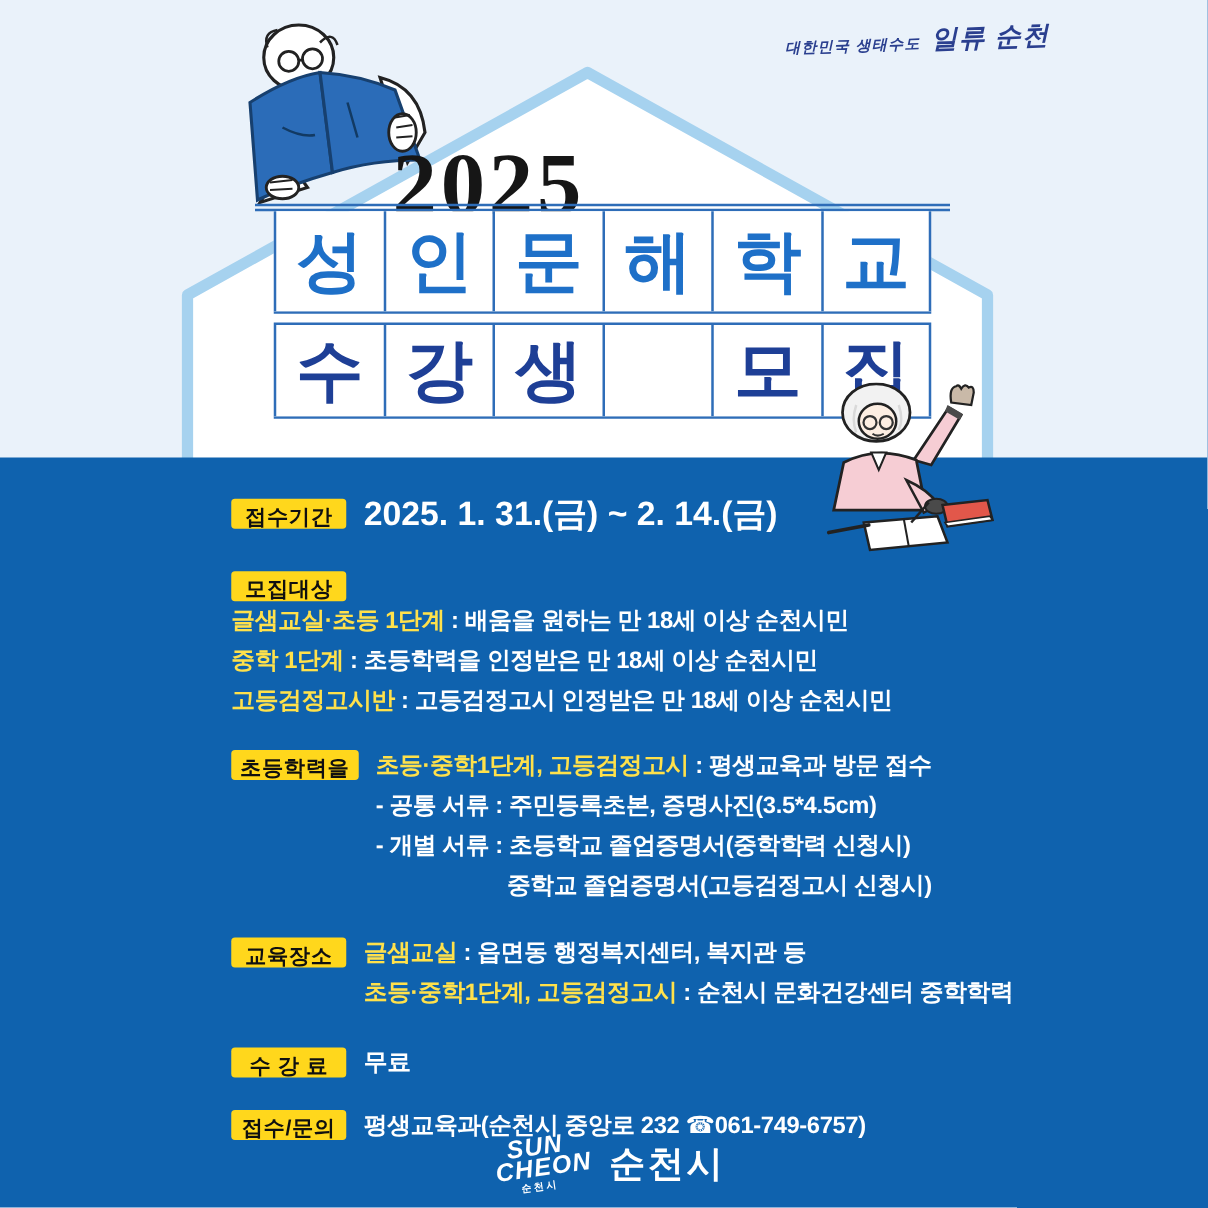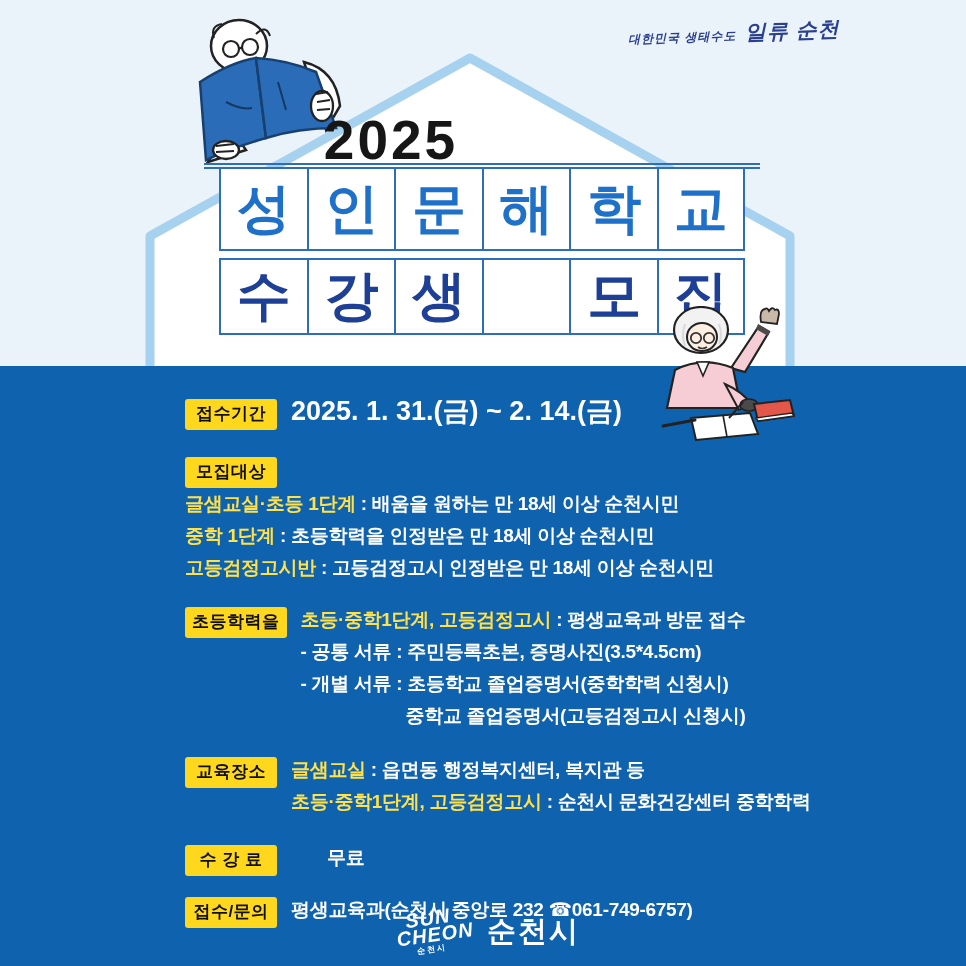--- a/index.html
+++ b/index.html
@@ -25,52 +25,52 @@
   .slogan{position:absolute;top:22px;left:628px;width:200px;color:var(--slogan-navy);
           font-style:italic;transform:rotate(-2deg);white-space:nowrap;line-height:1;}
   .slogan .small{font-size:12px;font-weight:700;letter-spacing:1px;}
   .slogan .big{font-size:21px;font-weight:900;letter-spacing:1px;margin-left:4px;}
 
   
   .house-svg{position:absolute;top:0;left:0;}
 
   
   .year{position:absolute;top:108px;left:0;width:782px;text-align:center;
-        font-size:55px;font-weight:900;color:var(--year-black);letter-spacing:3px;}
+        font-size:71px;font-weight:900;color:var(--year-black);letter-spacing:3px;font-family:Liberation Serif, serif;}
 
   
   .grid{position:absolute;left:204px;top:163px;width:556px;}
   .dbl{height:6px;border-top:2.5px solid var(--grid-line);border-bottom:2.5px solid var(--grid-line);}
   .trow{display:flex;margin:0 15px;border-bottom:2.5px solid var(--grid-line);}
   .trow.r2{margin-top:7px;border-top:2px solid var(--grid-line);}
   .tcell{width:87.6px;height:80px;display:flex;align-items:center;justify-content:center;
          border-left:2px solid var(--grid-line);font-weight:900;font-size:54px;background:#fff;}
   .tcell:last-child{border-right:2px solid var(--grid-line);}
   .trow.r1 .tcell{color:var(--title-blue);}
   .trow.r2 .tcell{height:73px;color:var(--title-navy);}
 
   
   .info{position:absolute;left:0;top:366px;width:966px;height:600px;background:var(--blue-bg);
         padding:26px 0 0 185px;}
   .section{display:flex;align-items:flex-start;}
   .section .badge{flex:0 0 auto;min-width:92px;text-align:center;background:var(--badge-yellow);
         color:var(--badge-text);font-weight:800;font-size:17px;line-height:1;border-radius:3px;
-        padding:6px 7px 8px;margin:3px 14px 0 0;letter-spacing:0.5px;}
+        padding:6px 7px 1px;margin:3px 14px 0 0;letter-spacing:0.5px;}
   .section .lines{display:flex;flex-direction:column;}
   .line{white-space:pre-wrap;font-size:19px;font-weight:700;line-height:32px;color:var(--text-white);
         letter-spacing:-0.3px;}
   .line .hl{color:var(--hl-yellow);}
   .line.indent{padding-left:105px;}
   .section.large .line{font-size:27px;font-weight:800;line-height:38px;letter-spacing:0;}
   .section.large .badge{margin-top:7px;}
   .s-gap1{margin-bottom:24px;}
   .s-gap2{margin-bottom:20px;flex-direction:column;}
   .s-gap3{margin-bottom:22px;}
   .s-gap4{margin-bottom:24px;}
-  .s-gap5{margin-bottom:18px;gap:36px;}
+  .s-gap5{margin-bottom:18px;}
   .s-gap6{margin-bottom:12px;}
 
   
   .footer{position:absolute;left:0;bottom:12px;width:966px;display:flex;align-items:center;
           justify-content:center;gap:14px;color:#fff;}
   .logo-script{transform:rotate(-8deg);font-style:italic;font-weight:900;line-height:0.85;
           text-align:center;}
   .logo-script .l1{font-size:20px;letter-spacing:1px;}
   .logo-script .l2{font-size:20px;letter-spacing:1px;margin-left:10px;}
   .logo-script .l3{font-size:8px;font-style:normal;font-weight:700;letter-spacing:2px;margin-top:3px;}

